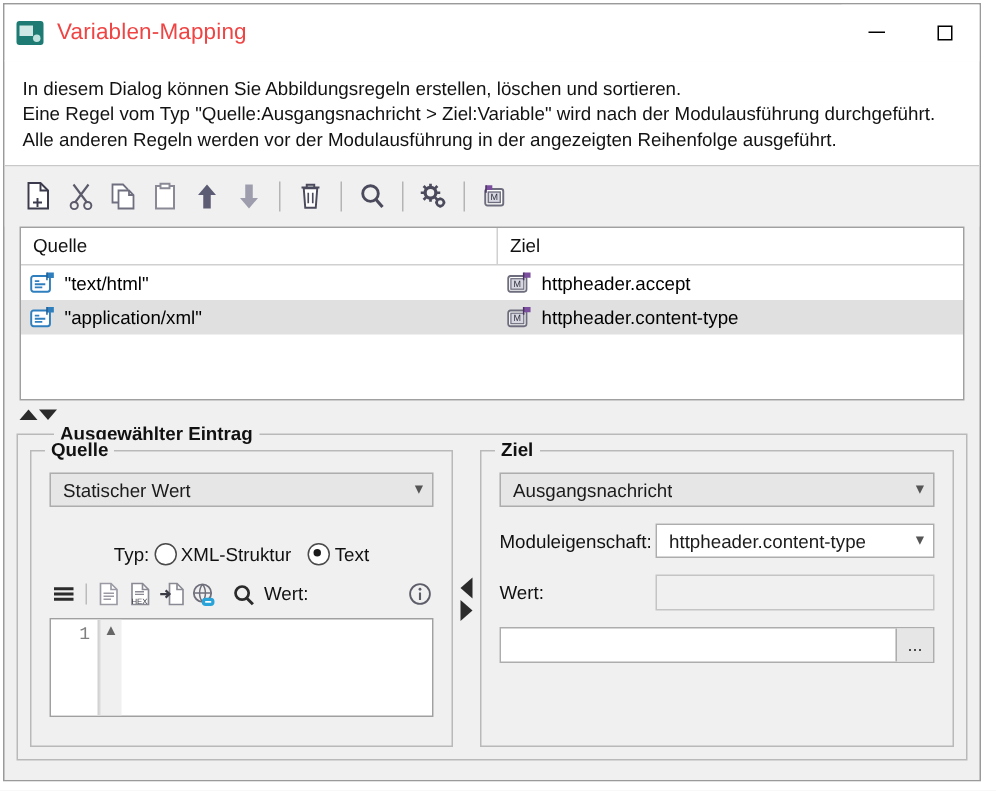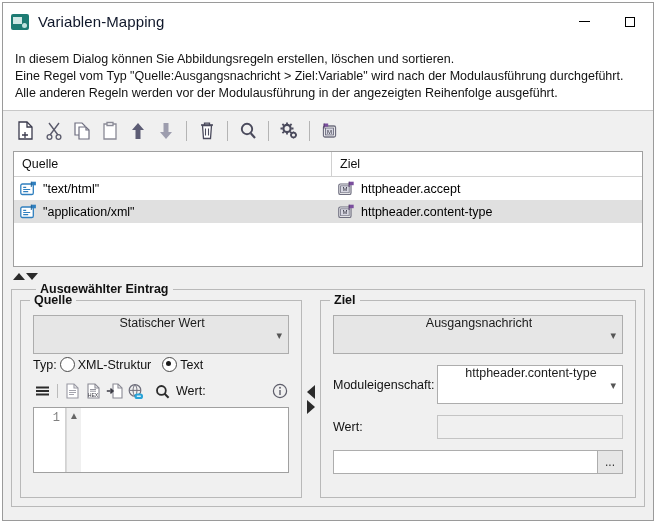--- a/index.html
+++ b/index.html
@@ -52,21 +52,21 @@
   .title-icon::after {
     content: "";
     position: absolute;
     right: 2px; bottom: 2px;
     width: 5px; height: 5px;
     border-radius: 50%;
     background: #bfe2de;
   }
   .title-text {
     font-size: 15px;
-    color: #0f172a;
+    color: #ef4444;
     letter-spacing: .1px;
   }
   .title-buttons {
     margin-left: auto;
     display: flex;
     height: 100%;
   }
   .win-btn {
     width: 46px;
     height: 100%;
@@ -240,47 +240,47 @@
   }
   .tri-right {
     width: 0; height: 0;
     border-top: 7px solid transparent;
     border-bottom: 7px solid transparent;
     border-left: 8px solid #2b2b2b;
   }
 
   
   .combo {
-    height: 39px;
+    height: 23px;
     border: 1px solid #adadad;
     background: #e6e6e6;
     display: flex;
     align-items: center;
     padding: 0 6px 0 8px;
     font-size: 12.5px;
     color: #1b1b1b;
     box-sizing: border-box;
-    flex-direction: column;
   }
   .combo.white { background: #ffffff; }
   .combo .chev {
     margin-left: auto;
     color: #555;
     font-size: 11px;
     line-height: 1;
   }
   .combo-text { overflow: hidden; white-space: nowrap; }
 
   .radiorow {
     display: flex;
     align-items: center;
     gap: 3px;
-    margin-top: 3px;
+    margin-top: 24px;
     font-size: 12.5px;
     color: #111;
+    justify-content: center;
   }
   .radio {
     width: 13px; height: 13px;
     border: 1px solid #4a4a4a;
     border-radius: 50%;
     background: #fff;
     position: relative;
     flex: 0 0 auto;
   }
   .radio.checked::after {

